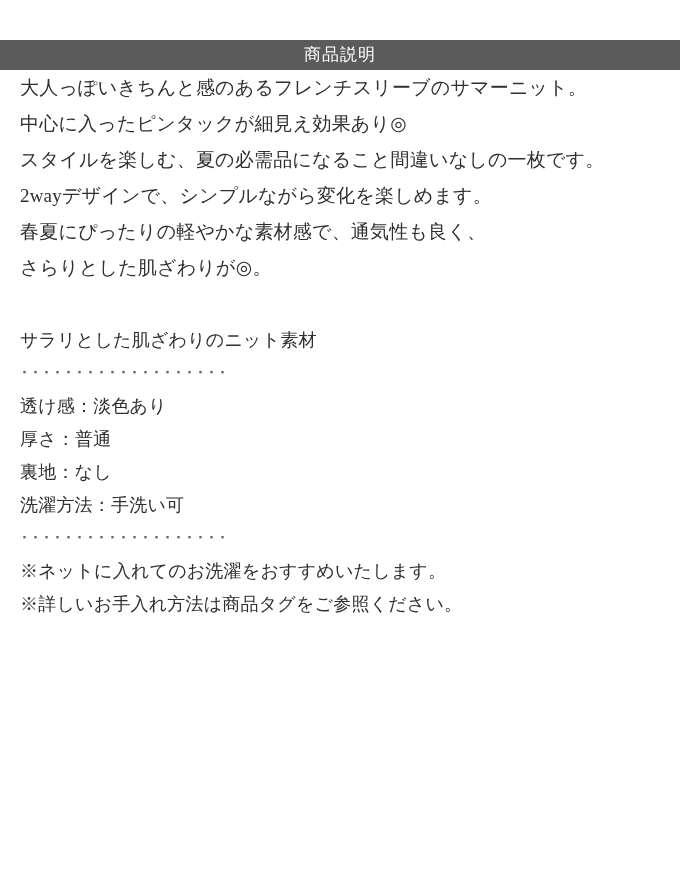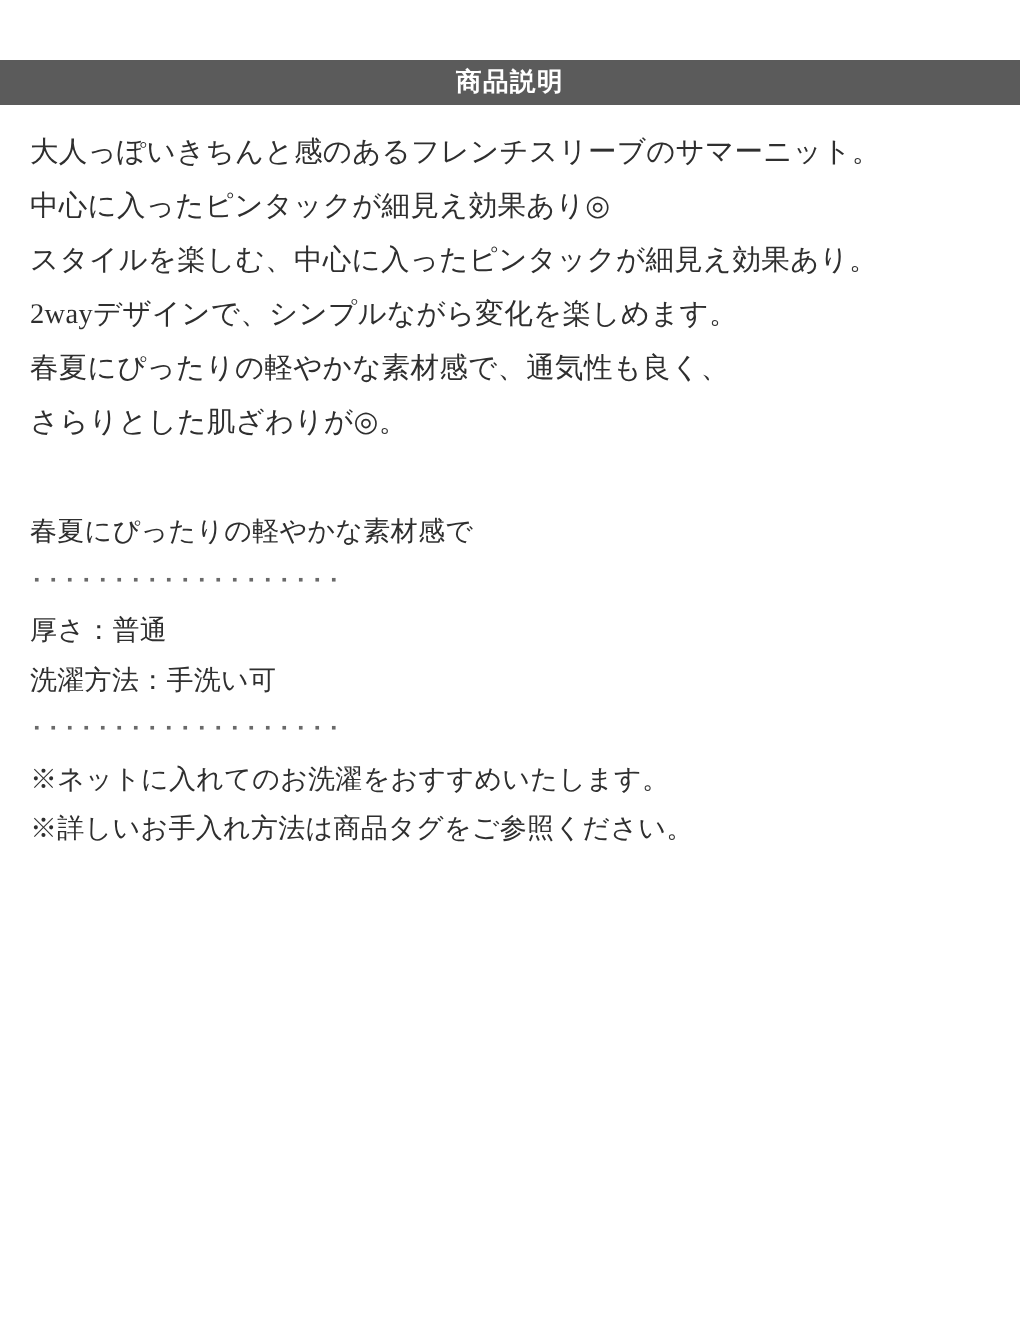--- a/index.html
+++ b/index.html
@@ -18,31 +18,30 @@
     width: 680px;
     height: 878px;
     position: relative;
     box-sizing: border-box;
   }
   .section-header {
     background: #5b5b5b;
     color: #ffffff;
     text-align: center;
     font-size: 17px;
-    font-weight: bold;
+    font-weight: normal;
     letter-spacing: 1px;
     line-height: 30px;
     height: 30px;
     font-family: "Liberation Sans", "DejaVu Sans", sans-serif;
   }
   .section-block {
     padding: 0 20px;
   }
   .desc-body {
-    padding-top: 14px;
   }
   .desc-line {
     font-size: 19px;
     line-height: 36px;
     color: #2f2f2f;
     white-space: nowrap;
     letter-spacing: 0.2px;
   }
   .gap-before-material {
     height: 22px;
@@ -70,34 +69,36 @@
 
 <div class="page">
 
   <div class="top-space"></div>
 
   <div class="section">
     <div class="section-header">商品説明</div>
     <div class="section-block desc-body">
       <div class="desc-line">大人っぽいきちんと感のあるフレンチスリーブのサマーニット。</div>
       <div class="desc-line">中心に入ったピンタックが細見え効果あり◎</div>
-      <div class="desc-line">スタイルを楽しむ、中心に入ったピンタックが細見え効果あり。</div>
+      <div class="desc-line">スタイルを楽しむ、夏の必需品になること間違いなしの一枚です。</div>
       <div class="desc-line">2wayデザインで、シンプルながら変化を楽しめます。</div>
       <div class="desc-line">春夏にぴったりの軽やかな素材感で、通気性も良く、</div>
       <div class="desc-line">さらりとした肌ざわりが◎。</div>
     </div>
   </div>
 
   <div class="gap-before-material"></div>
 
   <div class="section">
     <div class="section-block material-body">
-      <div class="mat-line">春夏にぴったりの軽やかな素材感で</div>
+      <div class="mat-line">サラリとした肌ざわりのニット素材</div>
       <div class="mat-line dotted">･･･････････････････</div>
+      <div class="mat-line">透け感：淡色あり</div>
       <div class="mat-line">厚さ：普通</div>
+      <div class="mat-line">裏地：なし</div>
       <div class="mat-line">洗濯方法：手洗い可</div>
       <div class="mat-line dotted">･･･････････････････</div>
       <div class="mat-line">※ネットに入れてのお洗濯をおすすめいたします。</div>
       <div class="mat-line">※詳しいお手入れ方法は商品タグをご参照ください。</div>
     </div>
   </div>
 
 </div>
 
 </body></html>

